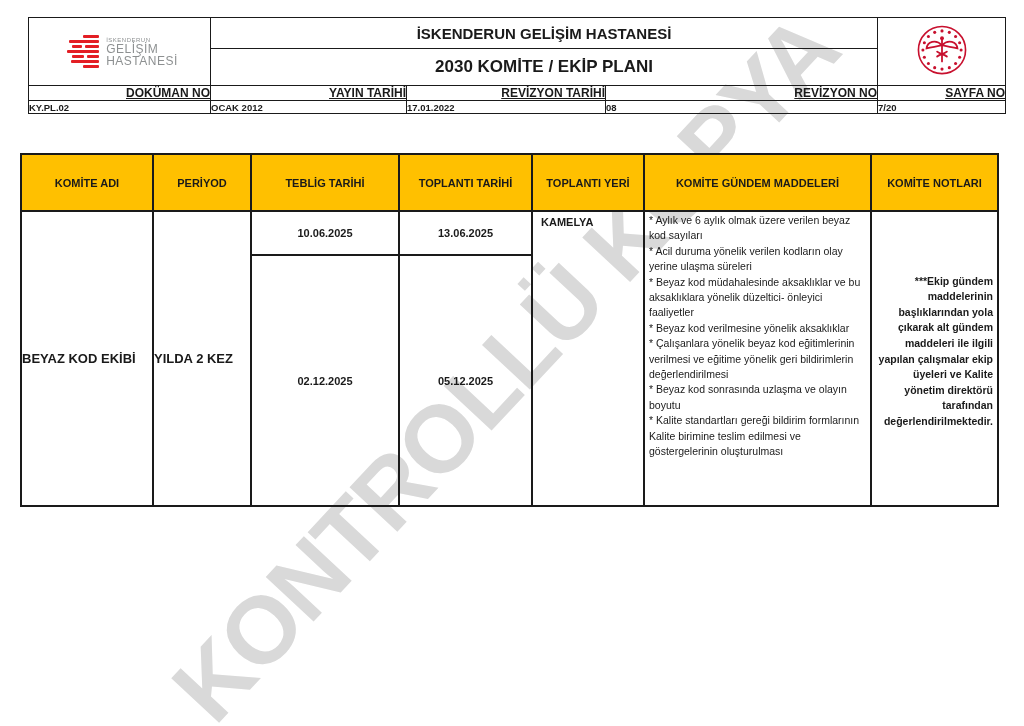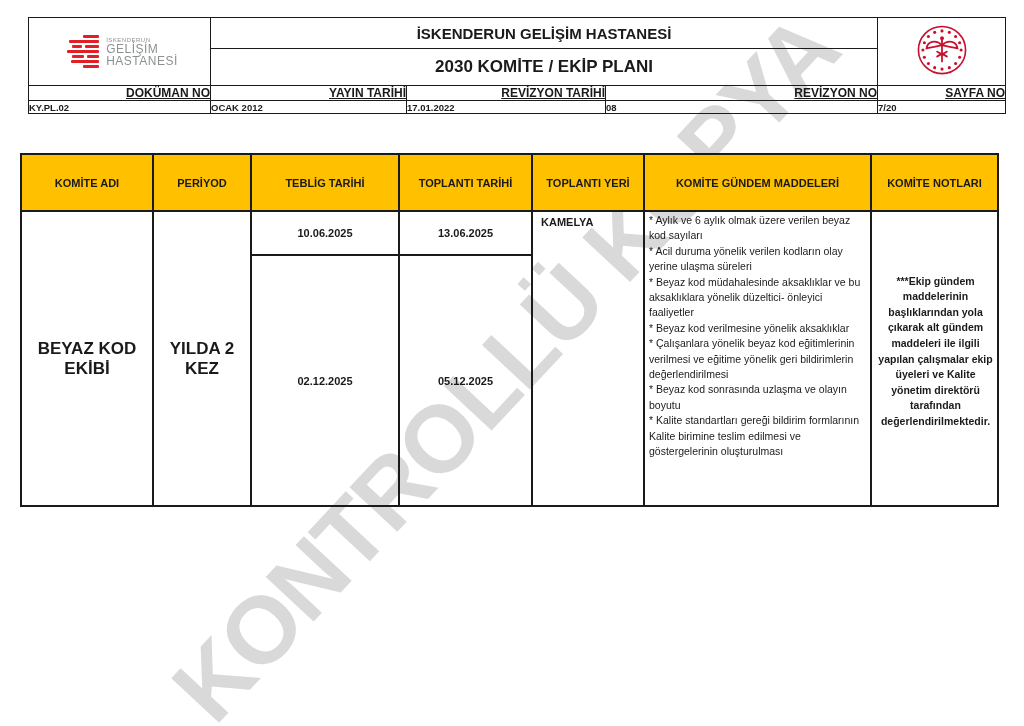--- a/index.html
+++ b/index.html
@@ -40,31 +40,31 @@
   .main-table {
     position:absolute; left:20px; top:153px; width:977px; z-index:1;
     background:transparent;
   }
   .main-table th, .main-table td { border:2px solid #1a1a1a; }
   .main-table thead th {
     background:#FFC000; height:57px; text-align:center; vertical-align:middle;
     font-weight:bold; font-size:11px; padding:2px;
   }
   .main-table td { background:transparent; }
-  .c-adi, .c-per { text-align:center; vertical-align:middle; font-weight:bold; font-size:17px; }
+  .c-adi, .c-per { text-align:left; vertical-align:middle; font-weight:bold; font-size:13px; }
   .c-date { text-align:center; vertical-align:middle; font-weight:bold; font-size:11px; }
   .r1 .c-date { height:44px; }
   .r2 .c-date { height:251px; }
   .c-yer { text-align:left; vertical-align:top; font-weight:bold; font-size:11px; padding:4px 2px 0 8px; }
   .c-gundem {
     text-align:left; vertical-align:top; font-size:10.5px; line-height:15.4px;
     padding:1px 2px 0 4px; white-space:pre-line;
   }
   .c-not {
-    text-align:center; vertical-align:middle; font-weight:bold; font-size:10.5px;
+    text-align:right; vertical-align:middle; font-weight:bold; font-size:10.5px;
     line-height:15.6px; padding:0 4px 14px 6px;
   }
 </style>
 </head>
 <body>
 
 <div class="page">
 
   <div class="watermark">KONTROLLÜ KOPYA</div>
 

